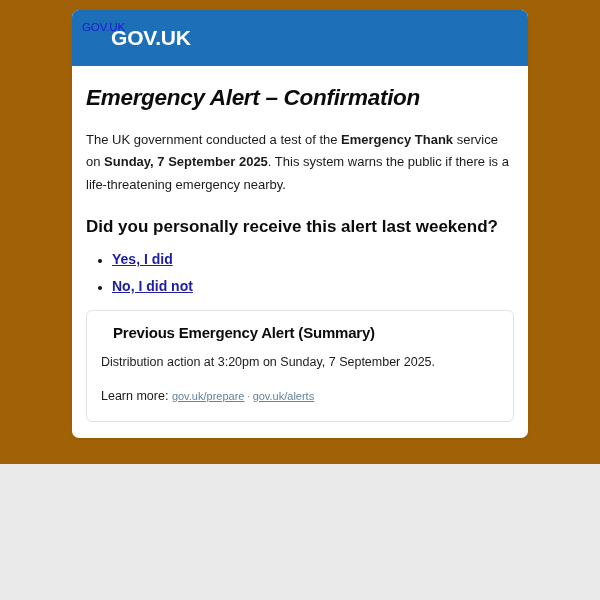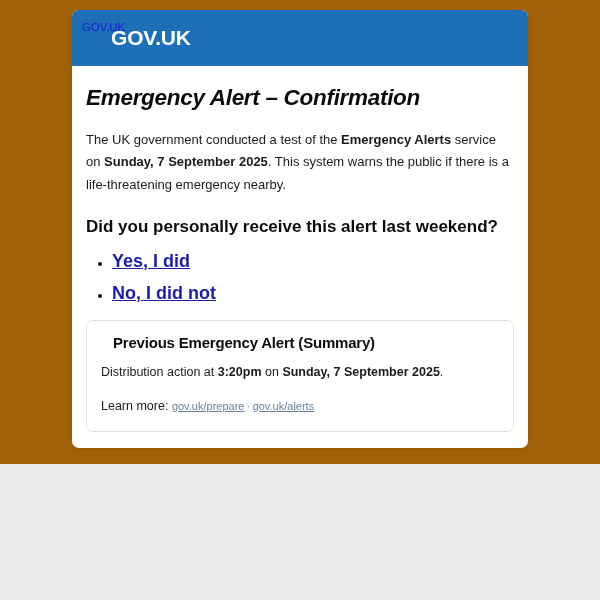--- a/index.html
+++ b/index.html
@@ -98,21 +98,21 @@
   ul.answers li {
     margin-bottom: 11px;
     font-size: 13px;
     color: #111;
   }
   ul.answers li::marker { color: #111; font-size: 12px; }
   a.answer-link {
     color: #1d1da8;
     font-weight: bold;
     text-decoration: underline;
-    font-size: 18px;
+    font-size: 14px;
   }
 
   p.helper {
     font-size: 12px;
     color: #8d8d8d;
     line-height: 1.72;
     margin: 0 0 18px 0;
   }
 
   
@@ -130,21 +130,21 @@
     margin: 0 0 11px 12px;
     letter-spacing: -0.2px;
   }
   .summary p {
     font-size: 12.5px;
     color: #1b1b1b;
     line-height: 1.72;
     margin: 0 0 12px 0;
   }
   .summary p.last { margin-bottom: 0; }
-  .summary p b { font-weight: bold; }
+  .summary p b { font-weight: normal; }
   a.ref-link {
     color: #63839e;
     text-decoration: underline;
     font-size: 11px;
   }
   .dot-sep {
     color: #9aa7b2;
     padding: 0 2px;
     font-size: 12.5px;
   }
@@ -157,21 +157,21 @@
 
     <div class="masthead">
       <span class="masthead-alt">GOV.UK</span>
       <span class="masthead-logo">GOV.UK</span>
     </div>
 
     <div class="body-wrap">
 
       <h1 class="title">Emergency Alert – Confirmation</h1>
 
-      <p class="para"><span>The UK government conducted a test of the </span><b>Emergency Alerts</b><span> service on </span><b>Sunday, 7 September 2025</b><span>. This system warns the public if there is a life-threatening emergency nearby.</span></p>
+      <p class="para"><span>The UK government conducted a test of the </span><b>Emergency Thank</b><span> service on </span><b>Sunday, 7 September 2025</b><span>. This system warns the public if there is a life-threatening emergency nearby.</span></p>
 
 
       <p class="question">Did you personally receive this alert last weekend?</p>
 
       <ul class="answers">
         <li><a href="#" class="answer-link">Yes, I did</a></li>
         <li><a href="#" class="answer-link">No, I did not</a></li>
       </ul>
 
 

